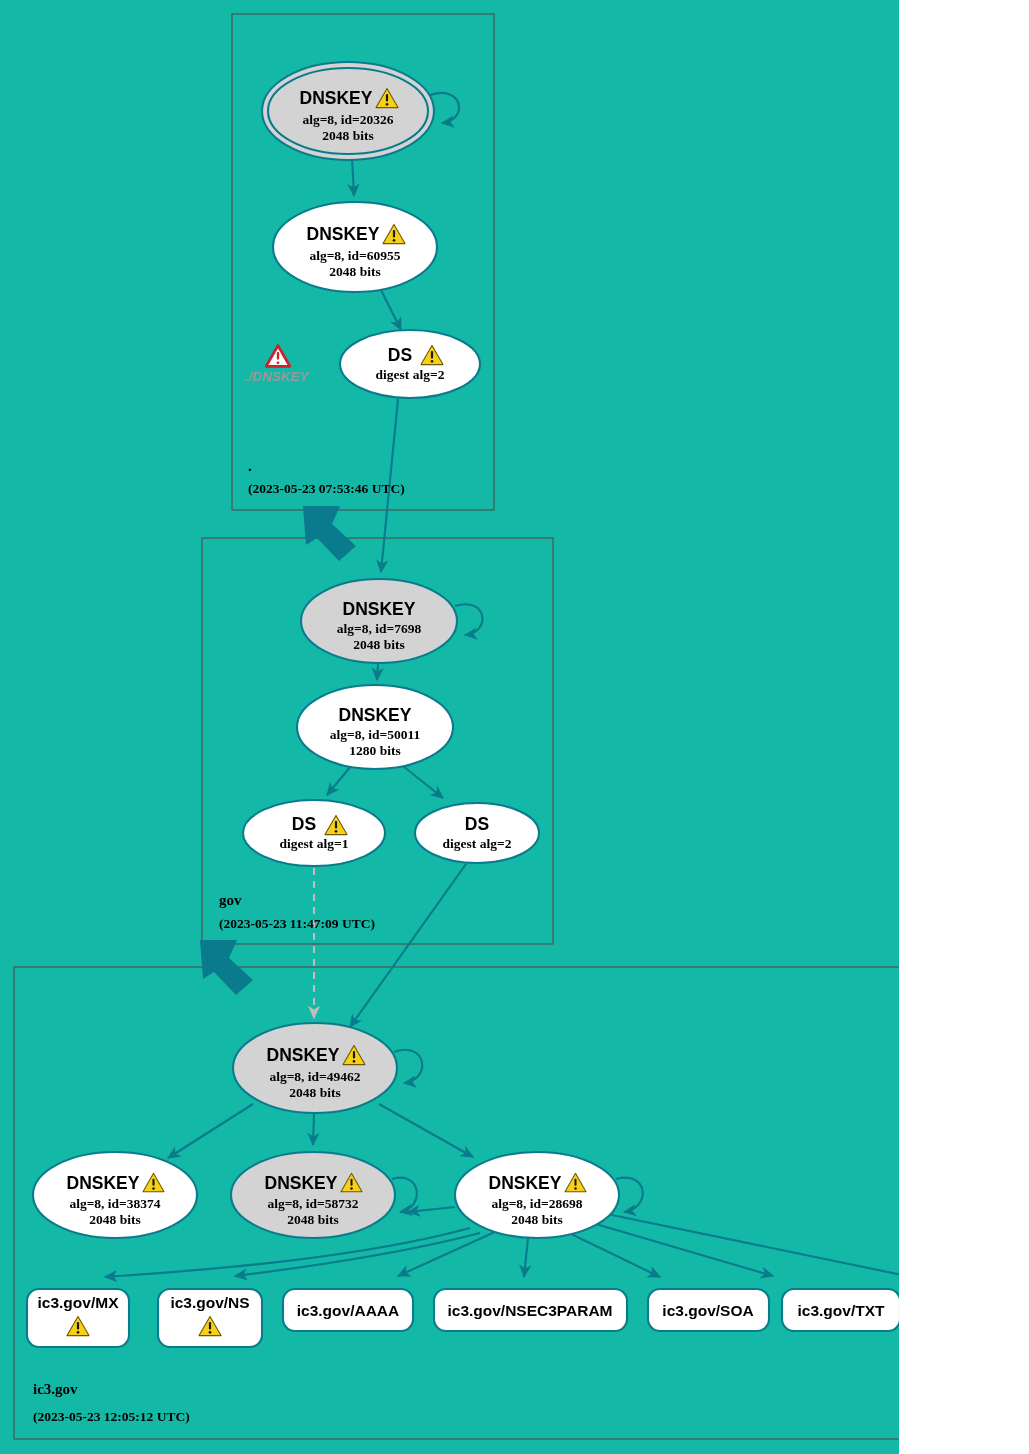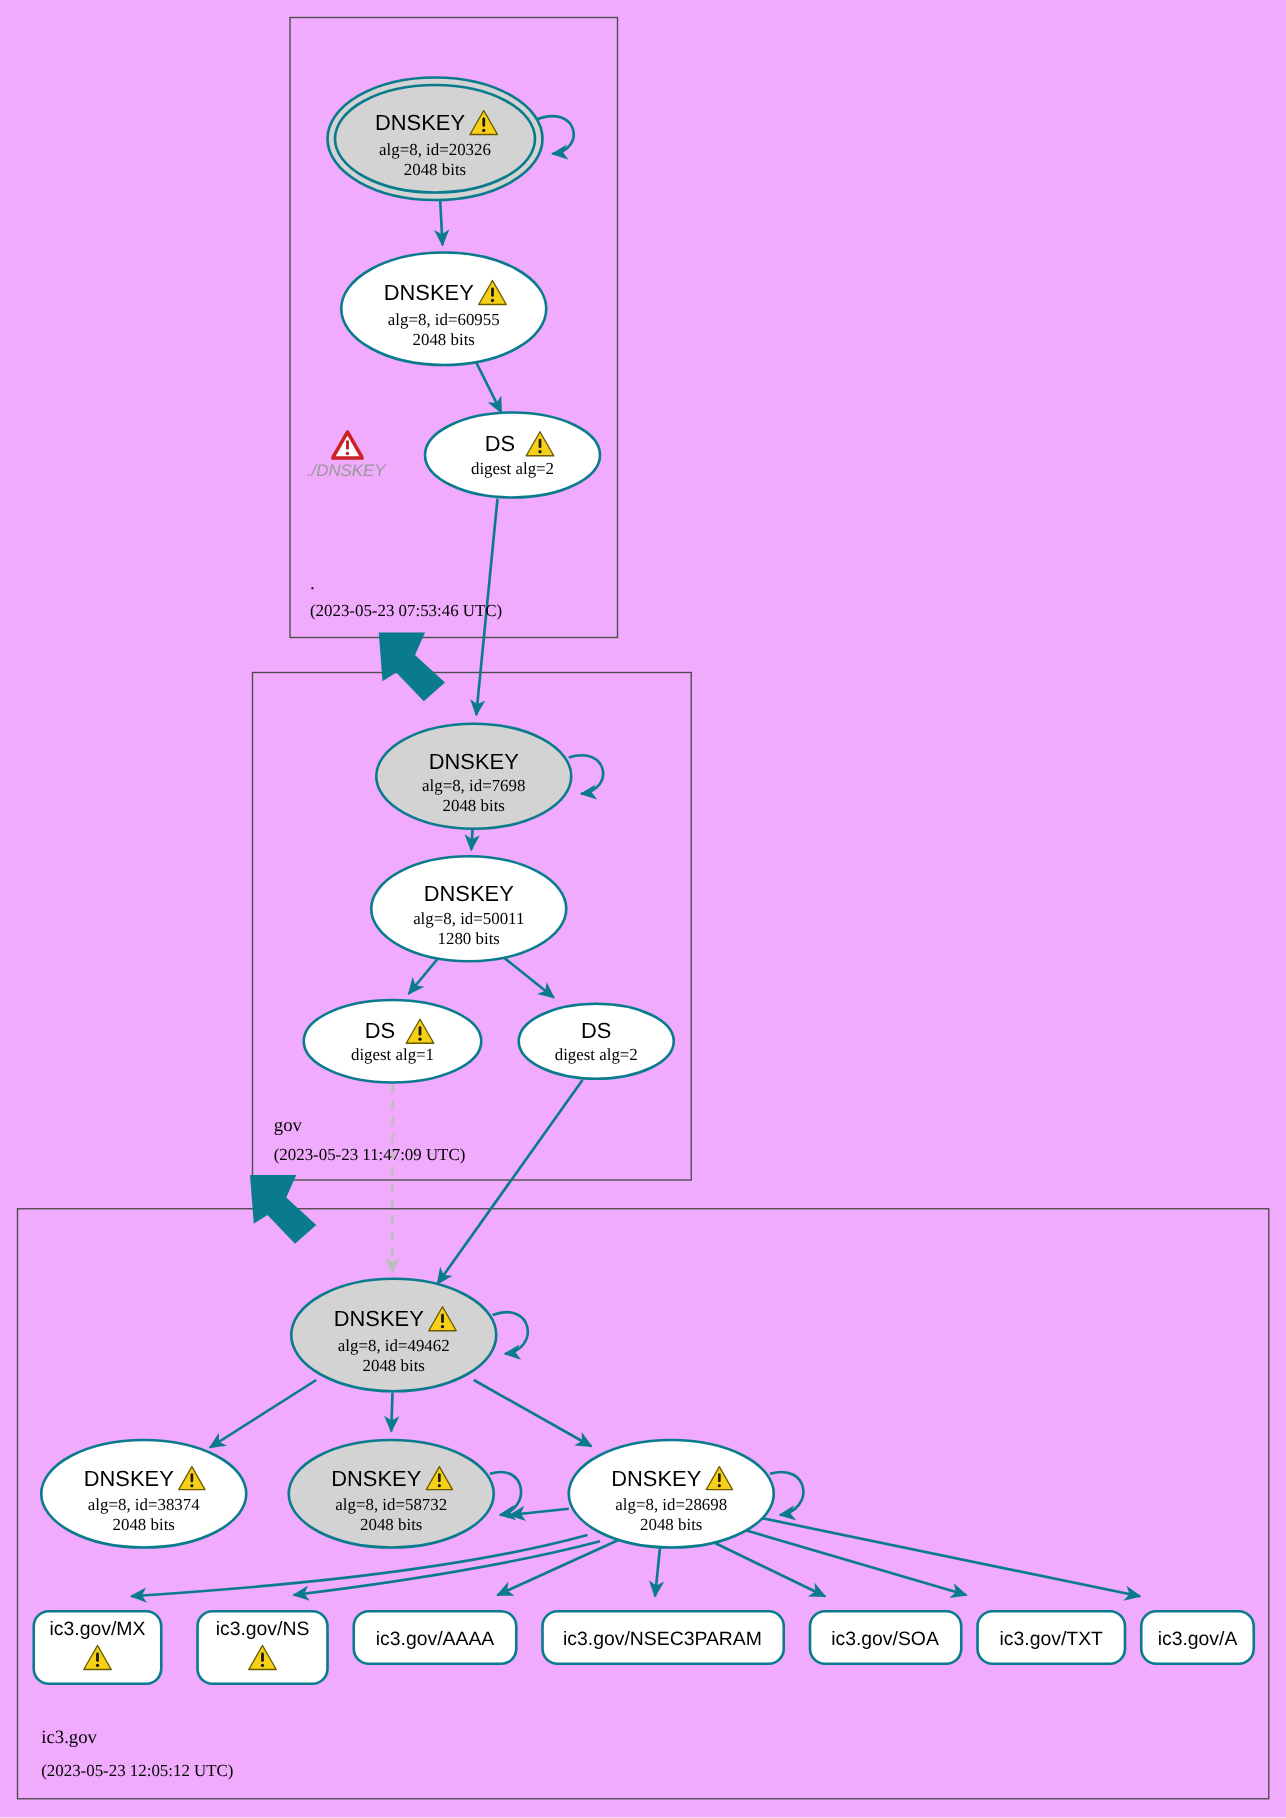--- a/index.html
+++ b/index.html
@@ -5,24 +5,25 @@
   html, body {
     margin: 0;
     padding: 0;
     background: #ffffff;
   }
   body {
     font-family: "Liberation Sans", sans-serif;
   }
   #canvas {
     position: relative;
-    width: 1029px;
+    width: 899px;
     height: 1454px;
-    background: #f0abfc;
+    background: #14b8a6;
     overflow: hidden;
+    font-weight: bold;
   }
   svg#graph {
     position: absolute;
     left: 0;
     top: 0;
     width: 1029px;
     height: 1454px;
   }
   .zone-box {
     fill: none;

